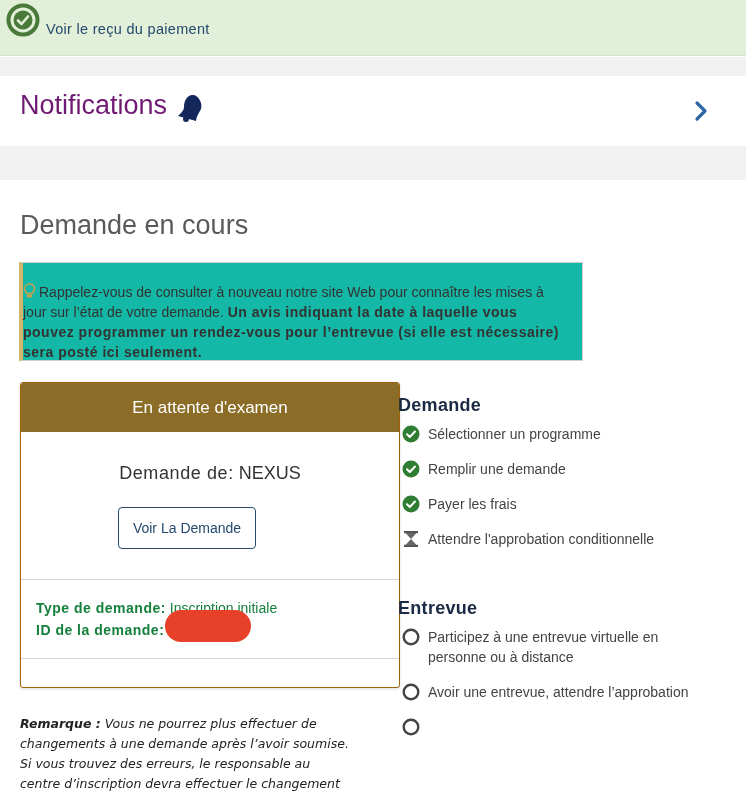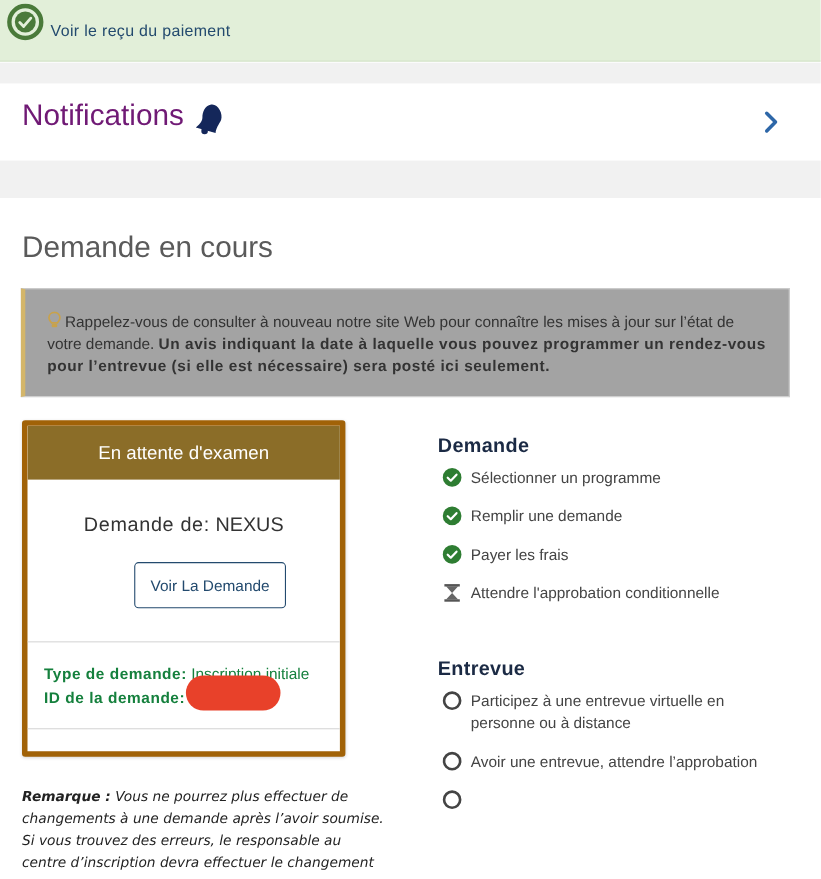--- a/index.html
+++ b/index.html
@@ -10,25 +10,25 @@
   .receipt-bar .label { position: absolute; left: 46px; top: 21px; font-size: 14.5px; font-weight: normal; color: #234a6e; letter-spacing: 0.3px; }
 
   .gap1 { position: absolute; left: 0; top: 57px; width: 746px; height: 19px; background: #f1f1f1; }
   .notif { position: absolute; left: 0; top: 76px; width: 746px; height: 70px; background: #fff; }
   .notif .title { position: absolute; left: 20px; top: 14px; font-size: 27px; color: #701a75; }
   .notif .chev { position: absolute; left: 692px; top: 24px; width: 18px; height: 22px; cursor: pointer; }
   .gap2 { position: absolute; left: 0; top: 146px; width: 746px; height: 34px; background: #f1f1f1; }
 
   .section-title { position: absolute; left: 20px; top: 210px; font-size: 27px; color: #5a5a5a; }
 
-  .notice { position: absolute; left: 19px; top: 262px; width: 699px; height: 99px; border: 1px solid #cfcfcf; border-left: 4px solid #d4b66a; background: #a3a3a3; padding: 19px 18px 0 20px; font-size: 14px; line-height: 20px; color: #333; }
+  .notice { position: absolute; left: 19px; top: 262px; width: 564px; height: 99px; border: 1px solid #cfcfcf; border-left: 4px solid #d4b66a; background: #14b8a6; padding: 19px 18px 0 0; font-size: 14px; line-height: 20px; color: #333; }
   .notice .bulb { display: inline-block; width: 13px; height: 16px; vertical-align: -2px; margin-right: 3px; }
   .notice b { font-weight: bold; letter-spacing: 0.5px; }
 
-  .card { position: absolute; left: 20px; top: 382px; width: 294px; height: 306px; border: 5px solid #a16207; border-radius: 3px; box-shadow: 0 1px 3px rgba(0,0,0,0.15); background: #fff; overflow: hidden; }
+  .card { position: absolute; left: 20px; top: 382px; width: 380px; height: 306px; border: 1px solid #a16207; border-radius: 3px; box-shadow: 0 1px 3px rgba(0,0,0,0.15); background: #fff; overflow: hidden; }
   .card .head { height: 49px; background: #8b6d28; color: #fff; font-size: 17px; text-align: center; line-height: 49px; }
   .card .prog { position: absolute; left: 0; width: 100%; top: 80px; text-align: center; font-size: 18px; color: #333; }
   .card .prog .k { letter-spacing: 0.6px; font-weight: 500; }
   .card .btn { position: absolute; left: 97px; top: 124px; width: 138px; height: 42px; border: 1px solid #234a6e; border-radius: 4px; color: #234a6e; font-size: 14px; text-align: center; line-height: 40px; background: #fff; cursor: pointer; }
   .card .div1 { position: absolute; left: 0; top: 196px; width: 100%; height: 1px; background: #d6d6d6; }
   .card .meta { position: absolute; left: 15px; top: 214px; font-size: 14px; line-height: 22px; color: #15803d; }
   .card .meta .k { font-weight: bold; letter-spacing: 0.5px; }
   .card .redact { display: inline-block; width: 86px; height: 32px; background: #e8412a; border-radius: 16px; vertical-align: middle; margin-top: -10px; margin-left: 1px; }
   .card .div2 { position: absolute; left: 0; top: 275px; width: 100%; height: 1px; background: #d6d6d6; }
 

